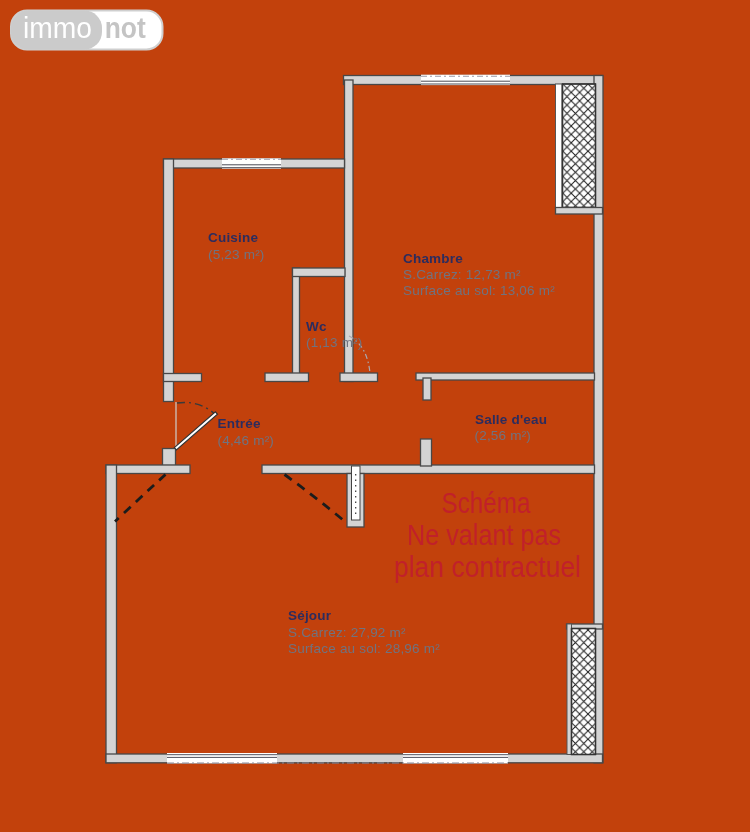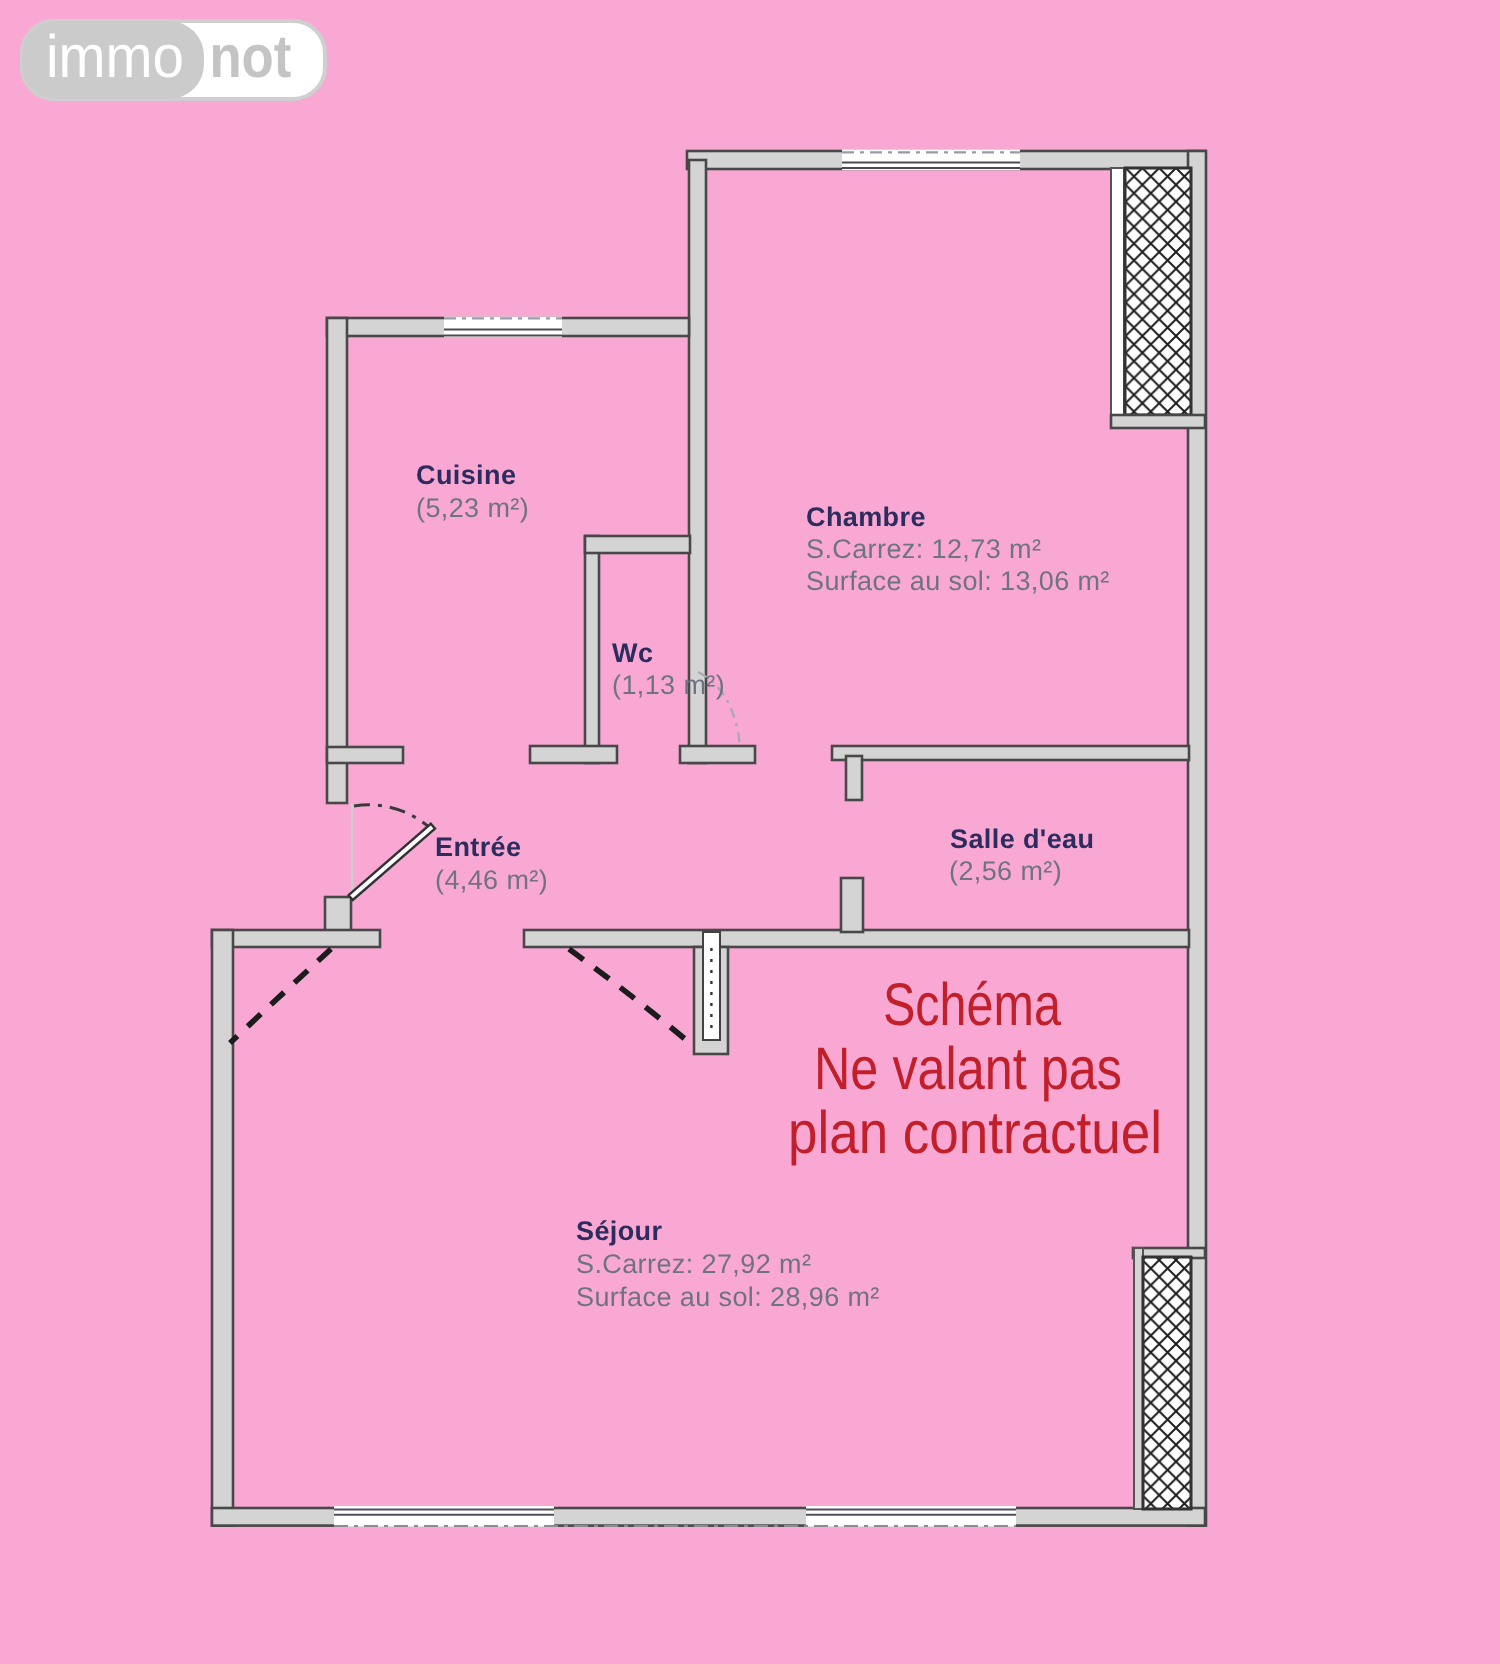--- a/index.html
+++ b/index.html
@@ -1,16 +1,16 @@
 <!DOCTYPE html>
 <html><head>
 <meta charset="utf-8">
 <style>
   html,body{margin:0;padding:0;background:#ffffff;}
-  .page{position:relative;width:750px;height:832px;background:#f9a8d4;font-family:"Liberation Sans",sans-serif;}
+  .page{position:relative;width:750px;height:832px;background:#c2410c;font-family:"Liberation Sans",sans-serif;}
   svg{position:absolute;left:0;top:0;}
   text{font-family:"Liberation Sans",sans-serif;}
   .room{fill:#2c2c5e;font-size:13.5px;font-weight:bold;letter-spacing:.2px;}
   .meas{fill:#6f7380;font-size:13.5px;letter-spacing:.2px;}
   .red{fill:#c1202a;font-size:30px;letter-spacing:0px;}
 </style>
 </head>
 <body>
 <div class="page">
 <svg width="750" height="832" viewBox="0 0 750 832">

